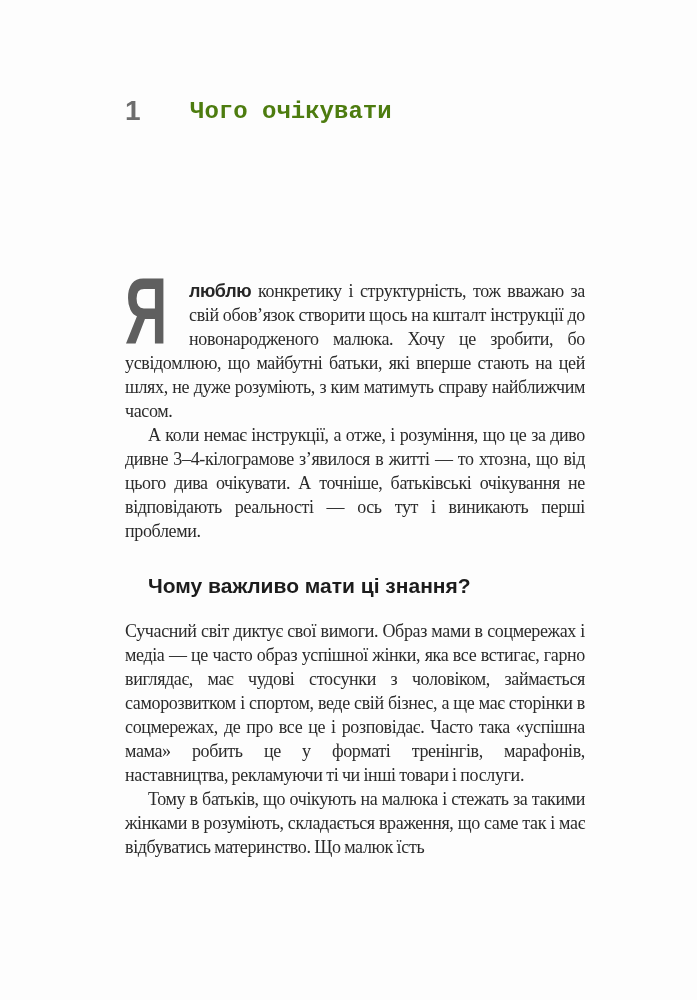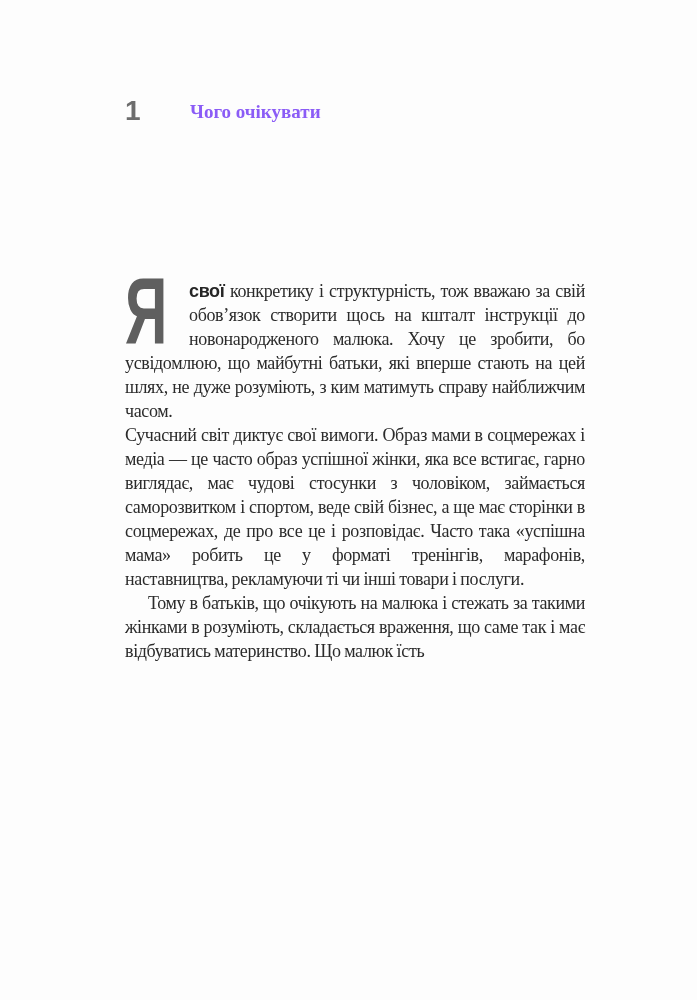--- a/index.html
+++ b/index.html
@@ -32,25 +32,25 @@
     width: 65px;
     font-family: "Liberation Sans", sans-serif;
     font-weight: 700;
     font-size: 28px;
     line-height: 33px;
     color: #6d6d6d;
     letter-spacing: 0;
   }
   .chapter-title {
     margin: 0;
-    font-family: Liberation Serif, serif;
+    font-family: Liberation Mono, monospace;
     font-weight: 700;
-    font-size: 19px;
+    font-size: 24px;
     line-height: 35px;
-    color: #8b5cf6;
+    color: #4d7c0f;
   }
   .title-line { display: block; }
   
   .body-text {
     margin-top: 150px;
     font-size: 18px;
     line-height: 24px;
     text-align: justify;
     letter-spacing: -0.02em;
     word-spacing: -0.03em;
@@ -100,23 +100,25 @@
   <header class="chapter-header">
     <div class="chapter-number">1</div>
     <h1 class="chapter-title">
       <span class="title-line">Чого очікувати</span>
     </h1>
   </header>
 
   <main class="body-text">
 
     <p class="para">
-      <span class="dropcap">Я</span><b class="lead-word">свої</b><span> конкретику і структурність, тож вважаю за свій обов’язок створити щось на кшталт інструкції до новонародженого малюка. Хочу це зробити, бо усвідомлюю, що майбутні батьки, які вперше стають на цей шлях, не дуже розуміють, з ким матимуть справу найближчим часом.</span>
+      <span class="dropcap">Я</span><b class="lead-word">люблю</b><span> конкретику і структурність, тож вважаю за свій обов’язок створити щось на кшталт інструкції до новонародженого малюка. Хочу це зробити, бо усвідомлюю, що майбутні батьки, які вперше стають на цей шлях, не дуже розуміють, з ким матимуть справу найближчим часом.</span>
     </p>
 
+    <p class="para indent">А коли немає інструкції, а отже, і розуміння, що це за диво дивне 3–4-кілограмове з’явилося в житті — то хтозна, що від цього дива очікувати. А точніше, батьківські очікування не відповідають реальності — ось тут і виникають перші проблеми.</p>
 
+    <h2 class="subheading">Чому важливо мати ці знання?</h2>
 
     <p class="para">Сучасний світ диктує свої вимоги. Образ мами в соцмережах і медіа — це часто образ успішної жінки, яка все встигає, гарно виглядає, має чудові стосунки з чоловіком, займається саморозвитком і спортом, веде свій бізнес, а ще має сторінки в соцмережах, де про все це і розповідає. Часто така «успішна мама» робить це у форматі тренінгів, марафонів, наставництва, рекламуючи ті чи інші товари і послуги.</p>
 
     <p class="para indent">Тому в батьків, що очікують на малюка і стежать за такими жінками в розуміють, складається враження, що саме так і має відбуватись материнство. Що малюк їсть</p>
 
   </main>
 </div>
 
 </body></html>

